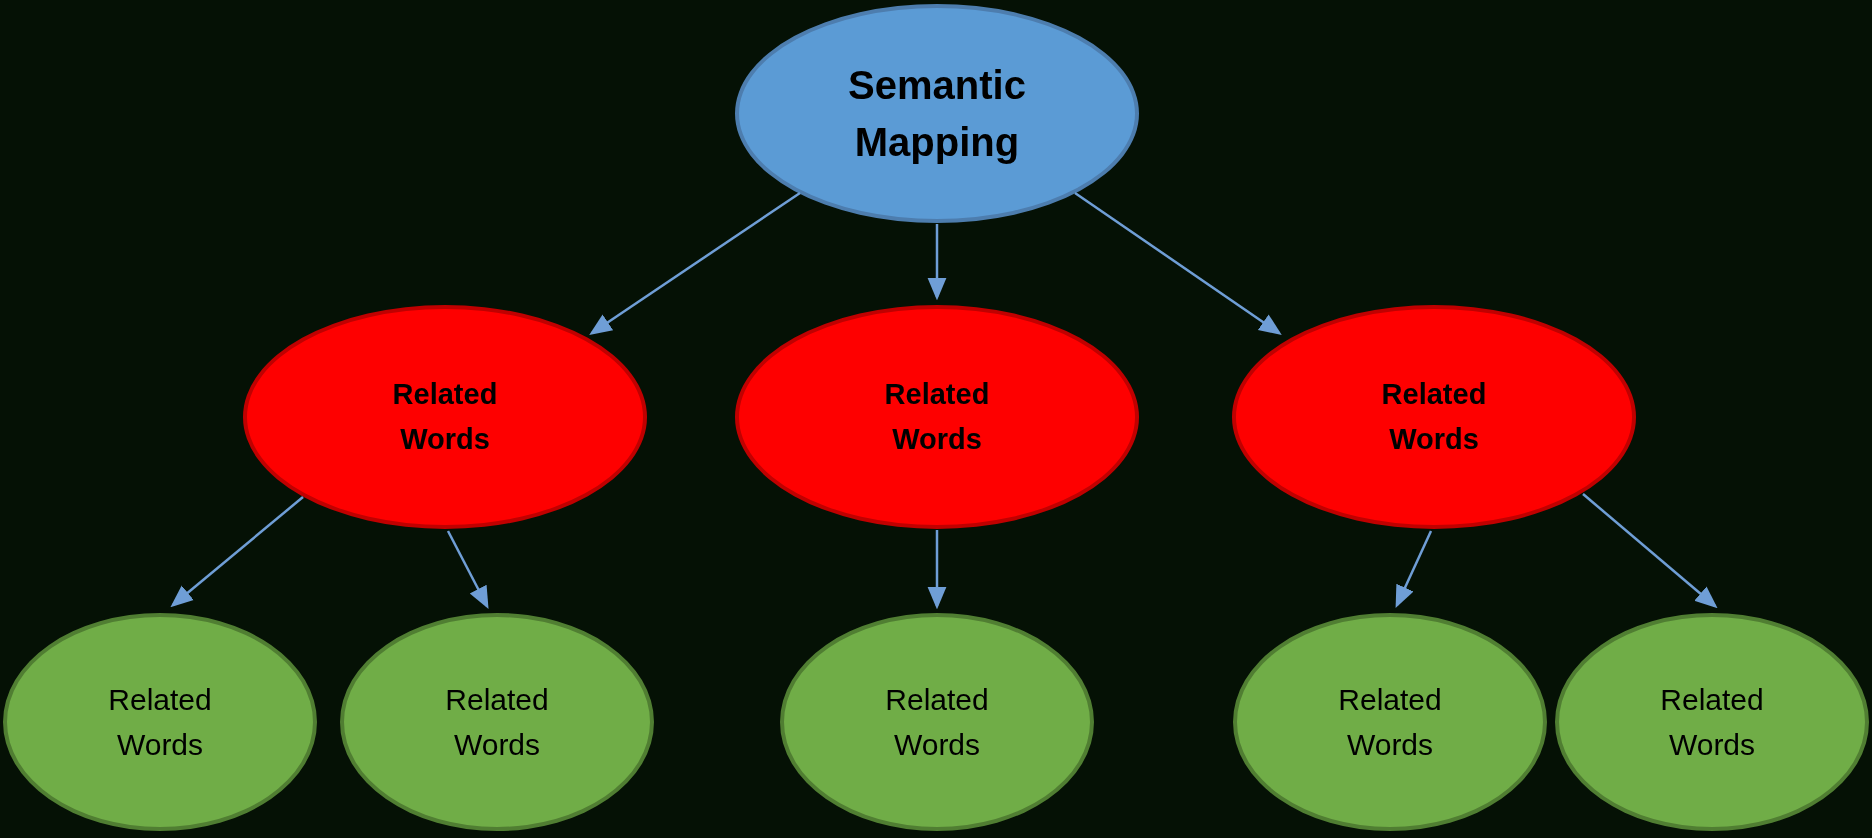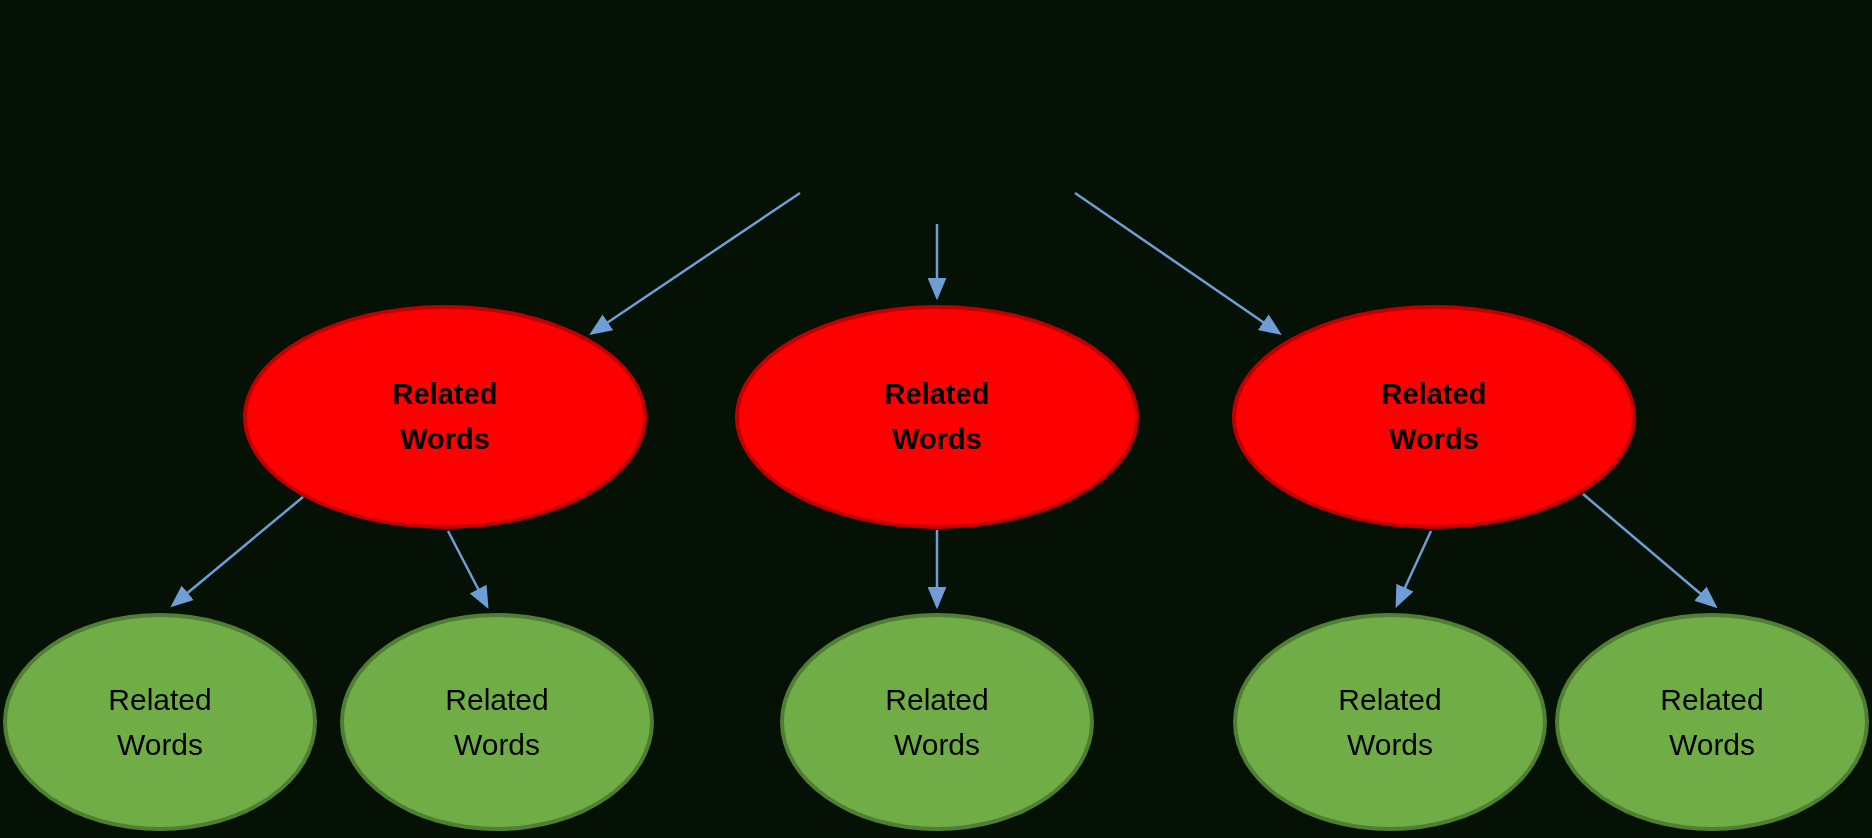--- a/index.html
+++ b/index.html
@@ -80,20 +80,23 @@
     stroke: var(--connector);
     stroke-width: 2.5;
   }
   .connector-layer .ah-fill { fill: var(--connector); }
 </style>
 </head>
 <body>
 
 <div class="canvas">
 
+  <div class="node node-root">
+    <span>Semantic Mapping</span>
+  </div>
 
   <div class="node node-branch branch-1">
     <span>Related Words</span>
   </div>
   <div class="node node-branch branch-2">
     <span>Related Words</span>
   </div>
   <div class="node node-branch branch-3">
     <span>Related Words</span>
   </div>

